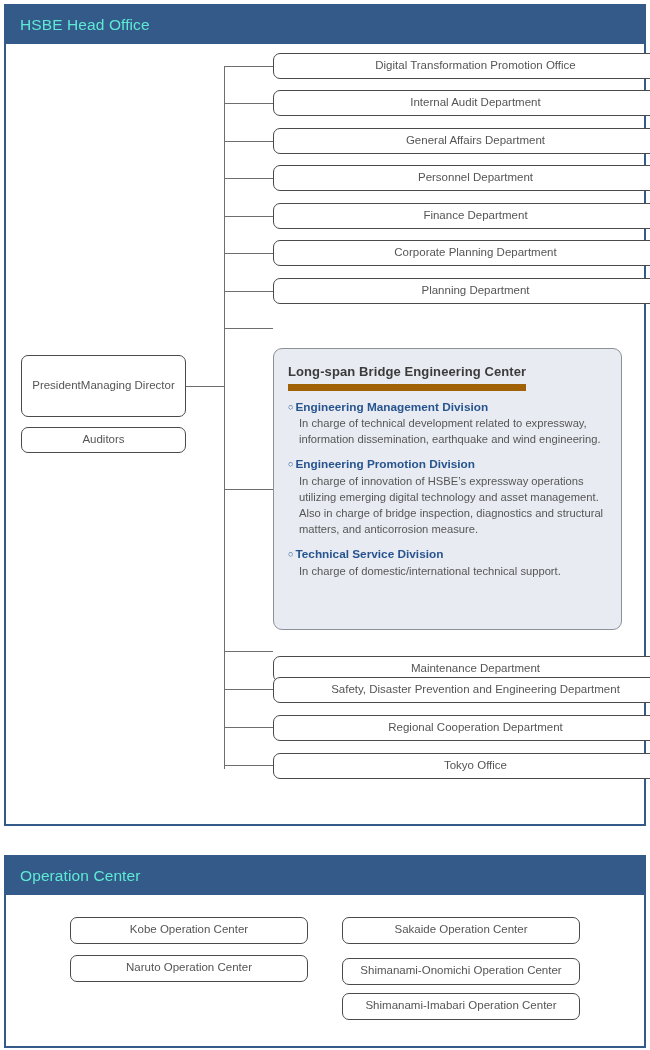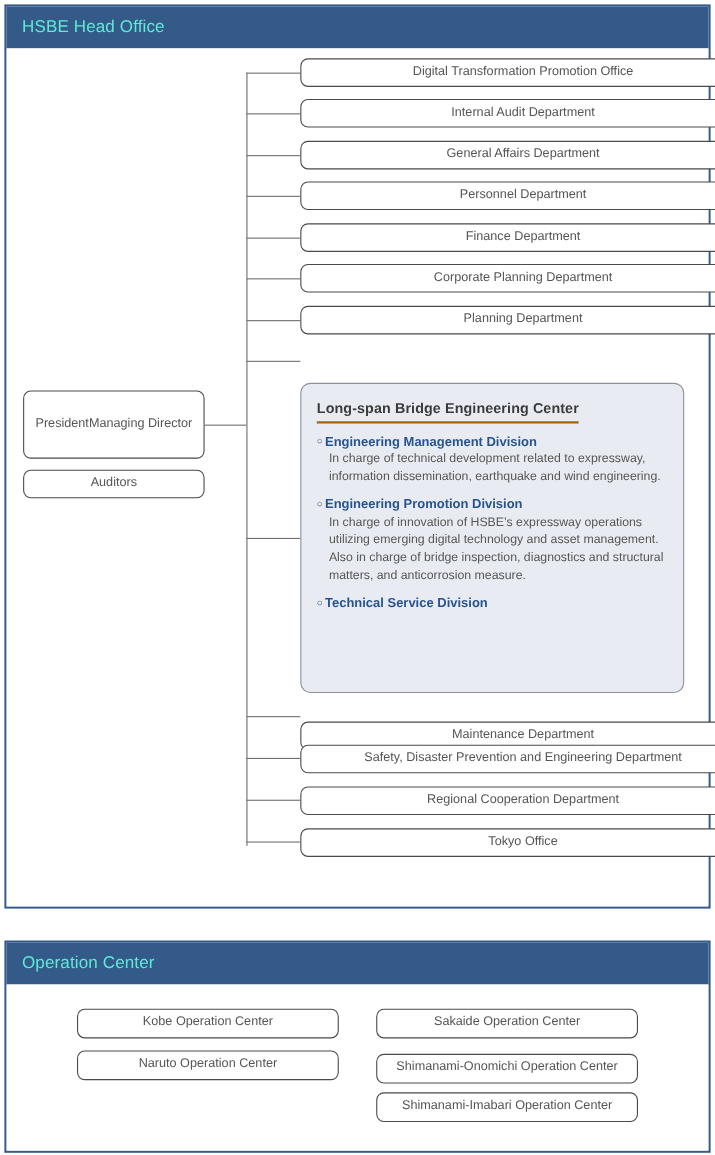--- a/index.html
+++ b/index.html
@@ -119,21 +119,21 @@
     border-radius: 9px;
     background: #e8ebf1;
     padding: 13px 14px 0 14px;
   }
   .lsbec-title {
     font-size: 13px;
     font-weight: bold;
     color: #3b3b3b;
     letter-spacing: 0.1px;
     padding-bottom: 5px;
-    border-bottom: 2px solid #a16207;
+    border-bottom: 7px solid #a16207;
     display: inline-block;
     margin-bottom: 9px;
   }
   .division { margin-bottom: 10px; }
   .division:last-child { margin-bottom: 0; }
   .division-head {
     font-size: 11.8px;
     font-weight: bold;
     color: #27548f;
     line-height: 1.25;
@@ -238,20 +238,21 @@
             <span>Engineering Promotion Division</span>
           </div>
           <div class="division-desc">In charge of innovation of HSBE’s expressway operations utilizing emerging digital technology and asset management. Also in charge of bridge inspection, diagnostics and structural matters, and anticorrosion measure.</div>
         </div>
 
         <div class="division">
           <div class="division-head">
             <span class="bullet">○</span>
             <span>Technical Service Division</span>
           </div>
+          <div class="division-desc">In charge of domestic/international technical support.</div>
         </div>
       </div>
 
       <div class="node dept" style="top:595px;margin-top:17px;">
         <span>Maintenance Department</span>
       </div>
       <div class="node dept" style="top:633px;">
         <span>Safety, Disaster Prevention and Engineering Department</span>
       </div>
       <div class="node dept" style="top:671px;">

